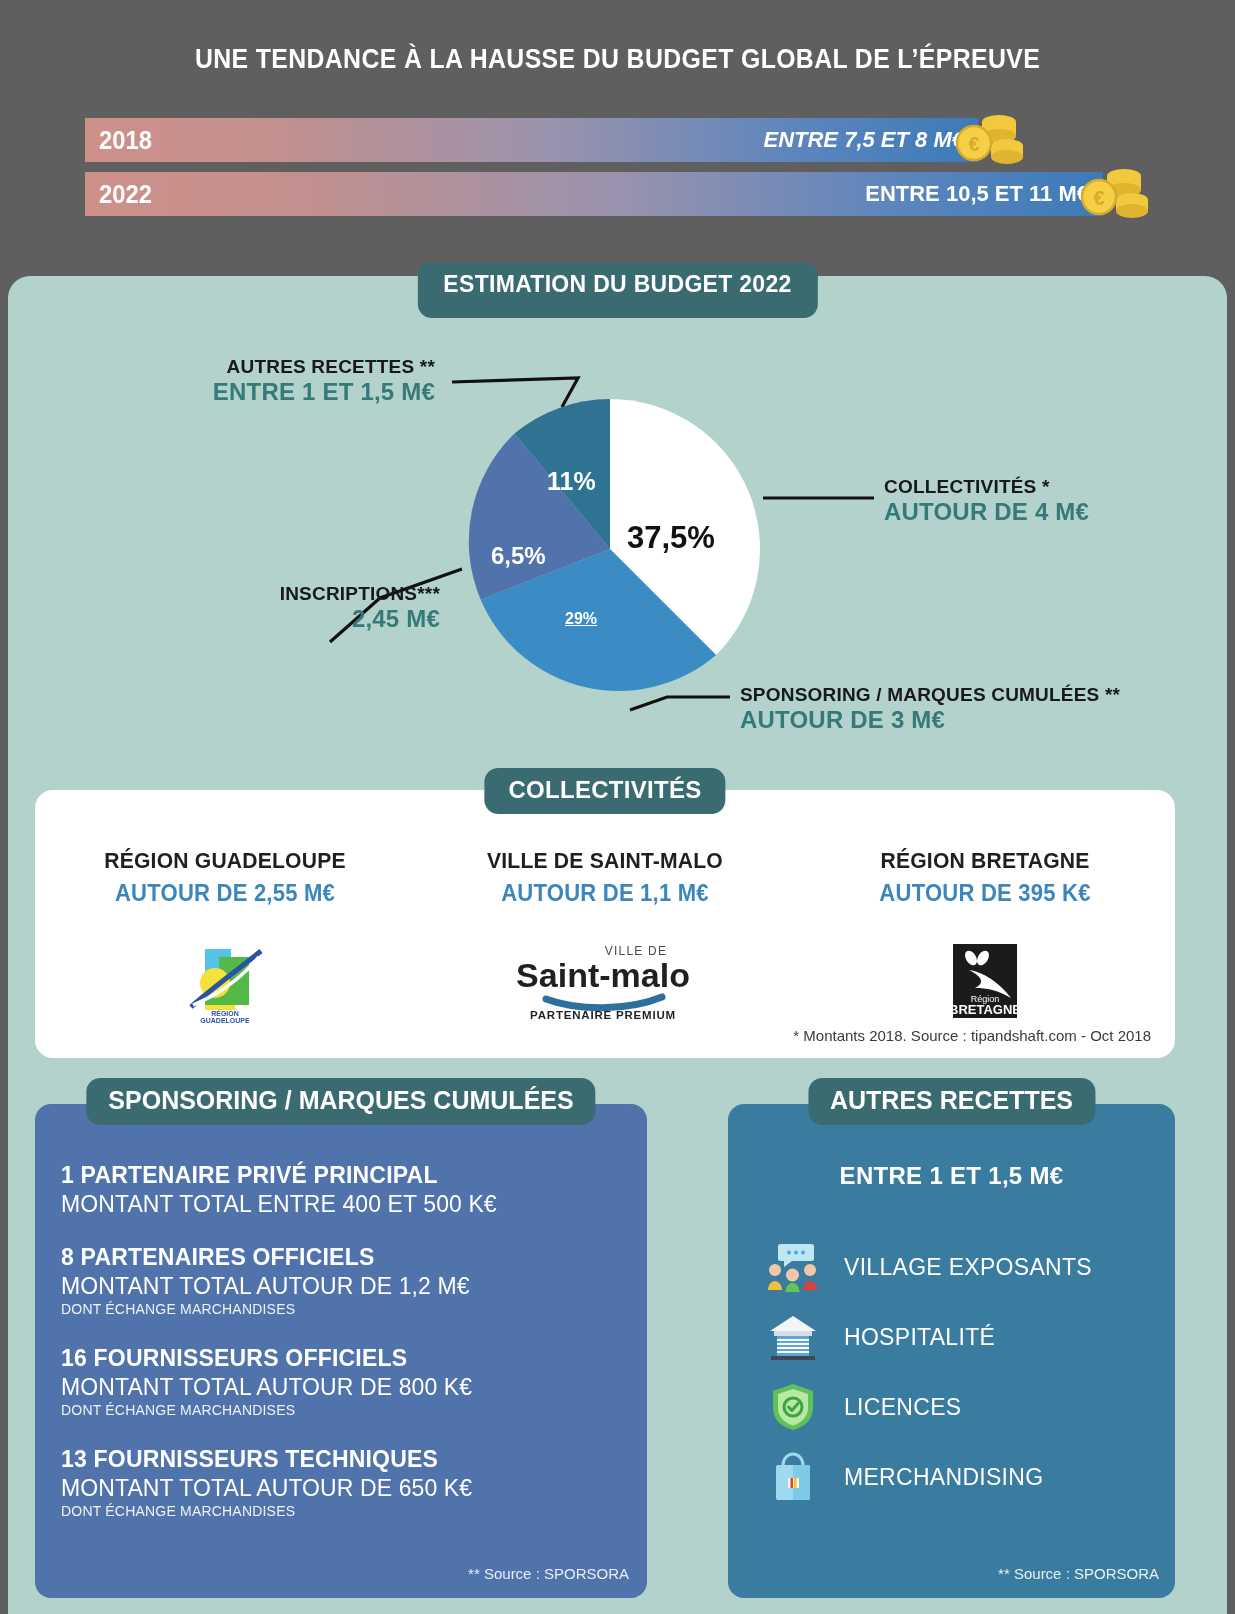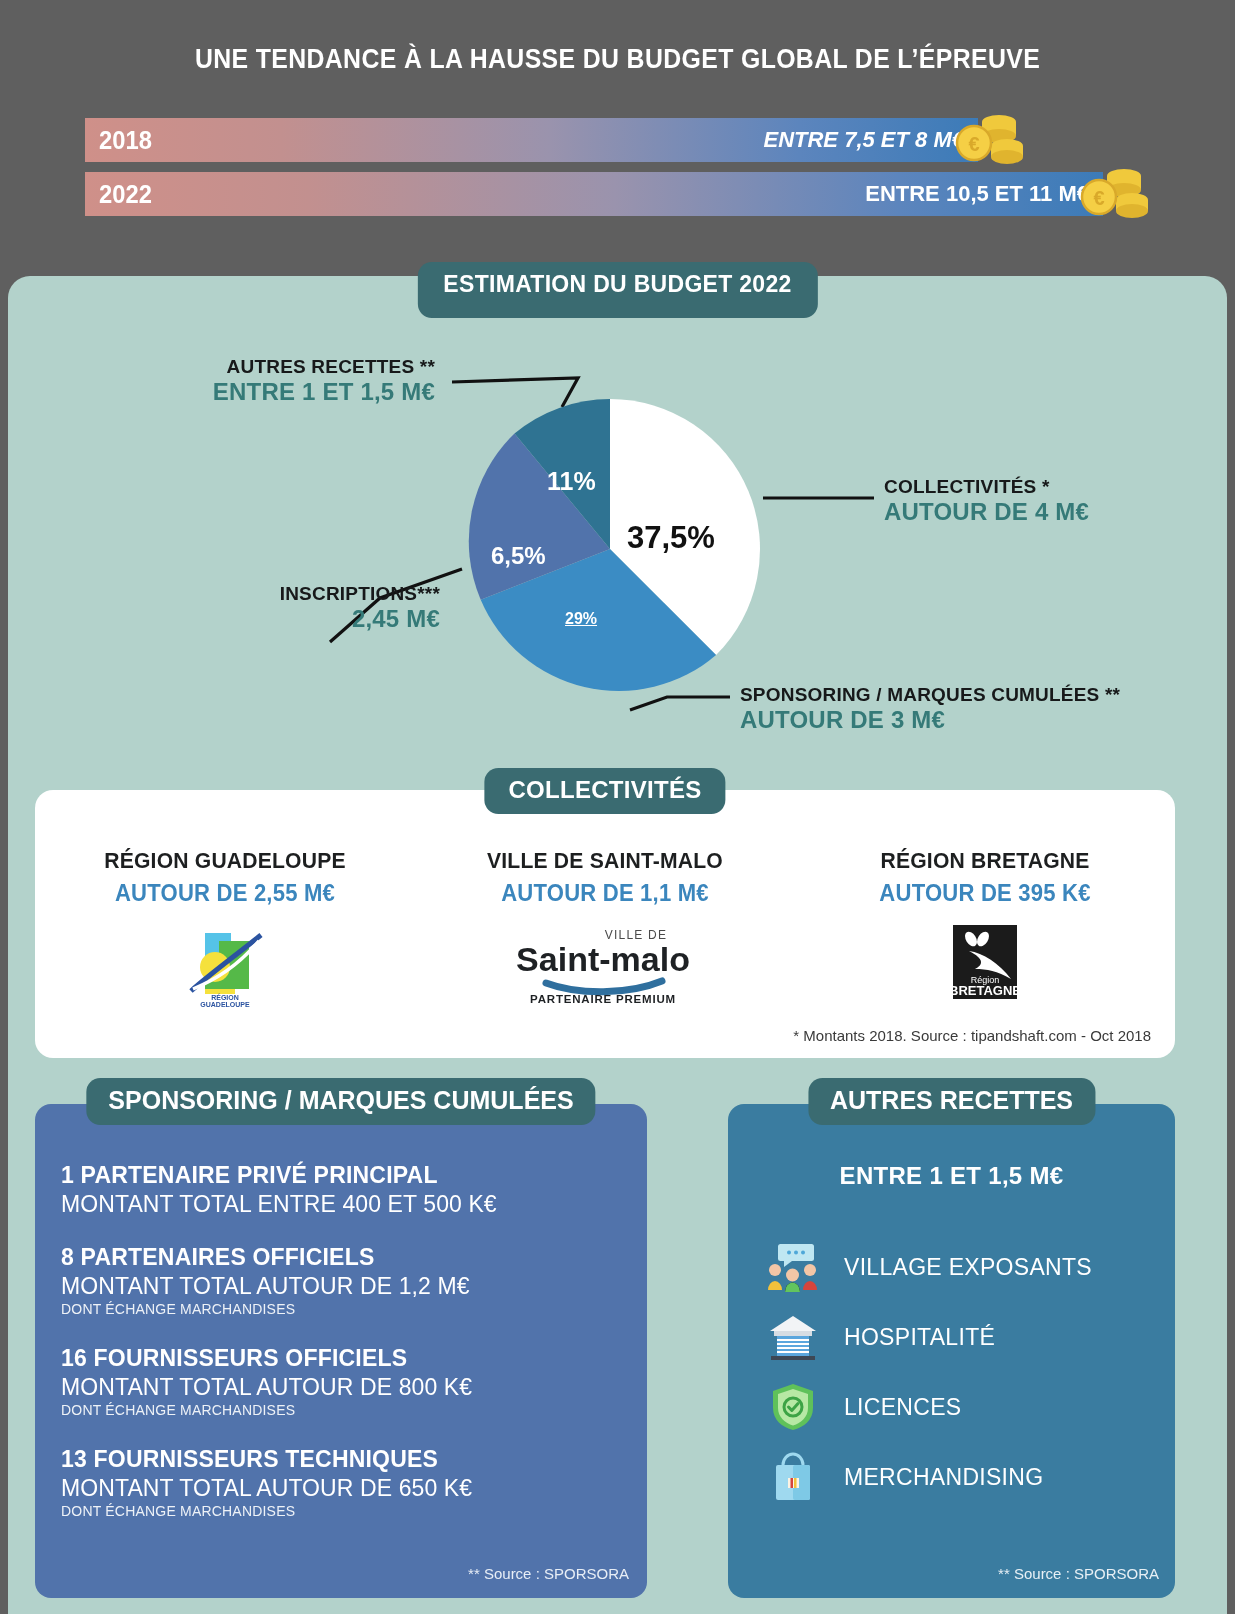--- a/index.html
+++ b/index.html
@@ -85,21 +85,21 @@
     background: #ffffff; border-radius: 18px;
   }
   .pill-collectivites {
     position: absolute; left: 50%; top: -22px; transform: translateX(-50%);
     padding: 8px 24px 10px; font-size: 24px; letter-spacing: 0.3px;
   }
   .col3 { position: absolute; left: 0; top: 58px; width: 1140px; display: flex; }
   .col3 > div { flex: 1; text-align: center; }
   .coll-name { font-size: 22px; font-weight: bold; color: #1d1f20; letter-spacing: 0.2px; transform: scaleX(0.96); }
   .coll-amount { margin-top: 6px; font-size: 23px; font-weight: bold; color: #3b86bd; letter-spacing: 0.2px; transform: scaleX(0.96); }
-  .logo-slot { margin-top: 16px; height: 84px; display: flex; align-items: flex-start; justify-content: center; }
+  .logo-slot { margin-top: 32px; height: 84px; display: flex; align-items: center; justify-content: center; }
   .footnote-white {
     position: absolute; right: 24px; bottom: 14px;
     font-size: 15px; color: #3a3a3a; white-space: nowrap;
   }
 
   
   .panel-sponsoring {
     position: absolute; left: 35px; top: 1104px; width: 612px; height: 494px;
     background: #5173ab; border-radius: 16px;
   }

